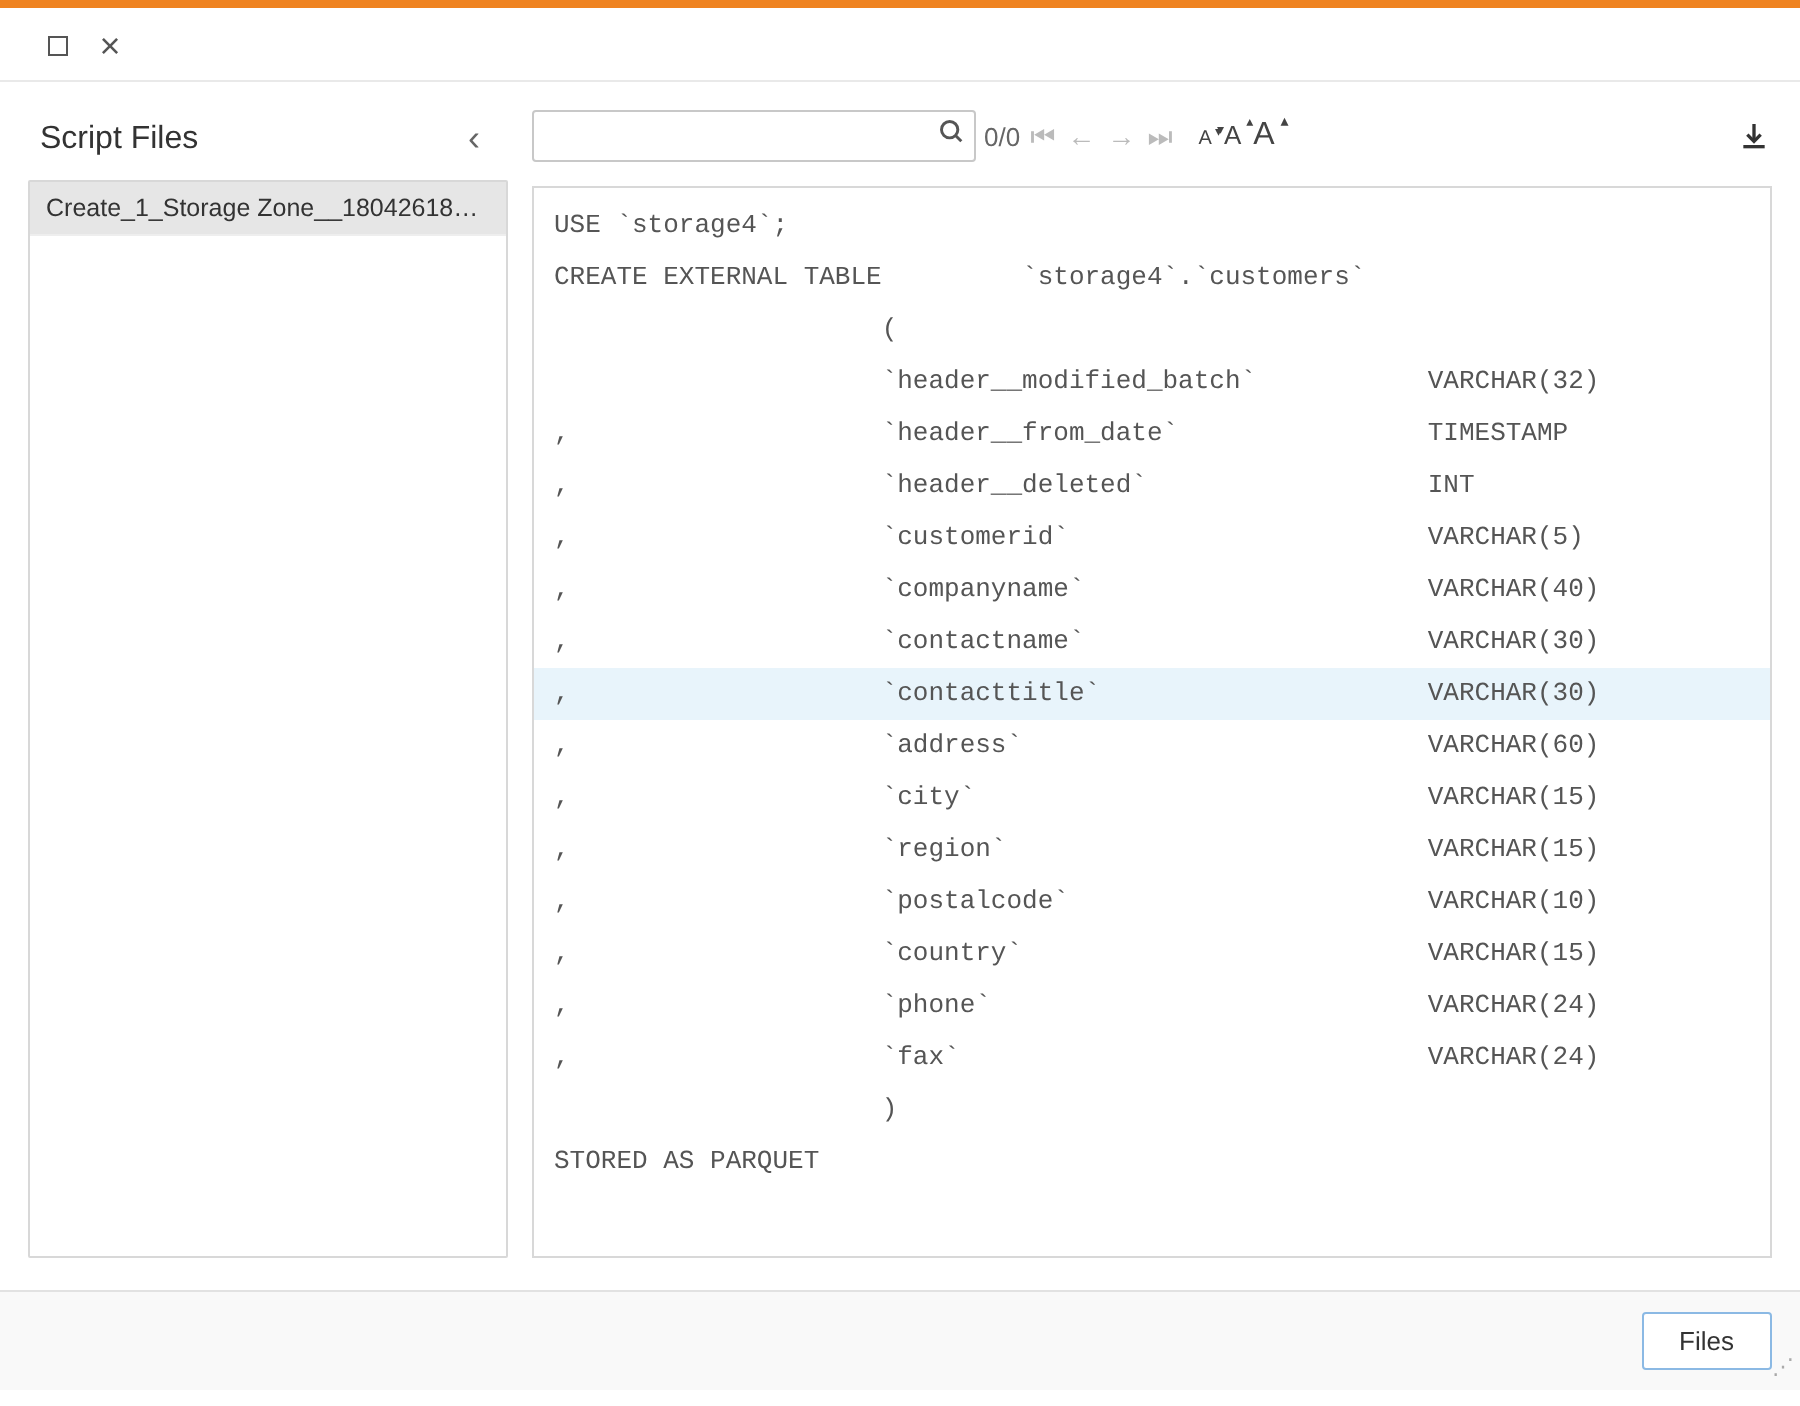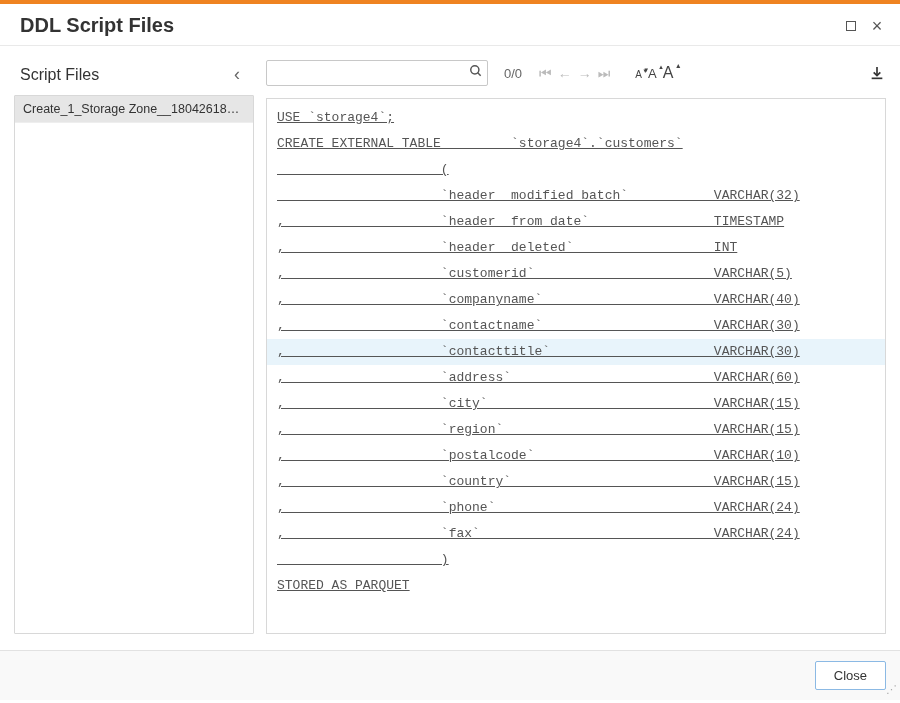--- a/index.html
+++ b/index.html
@@ -61,21 +61,21 @@
     background: #e6e6e6;
   }
 
   
   .right {
     flex: 1; padding: 12px 14px 16px 12px;
     display: flex; flex-direction: column;
     min-width: 0;
   }
   .toolbar {
-    display: flex; align-items: center; gap: 16px; height: 30px; justify-content: center;
+    display: flex; align-items: center; gap: 4px; height: 30px; justify-content: center;
   }
   .search-wrap {
     position: relative; width: 222px;
   }
   .search-input {
     width: 100%; height: 26px; border: 1px solid #c8c8c8; border-radius: 2px;
     padding: 2px 26px 2px 6px; font-size: 13px; outline: none;
   }
   .search-icon {
     position: absolute; right: 5px; top: 4px; font-size: 14px; color: #555;
@@ -100,21 +100,20 @@
     display: flex; align-items: center; justify-content: center;
   }
 
   .code-box {
     margin-top: 10px; border: 1px solid #d8d8d8; flex: 1;
     overflow: scroll;
     font-family: Consolas, "Courier New", monospace;
     font-size: 13px; line-height: 26px; color: #555;
     position: relative;
     scrollbar-width: thin;
-    text-decoration: underline;
   }
   .code-inner {
     width: 940px;
     padding: 6px 0;
   }
   .code-line {
     white-space: pre; padding: 0 10px;
   }
   .code-line.hl { background: #e8f4fb; }
 
@@ -138,21 +137,20 @@
   .code-box::-webkit-scrollbar-track { background: #f2f2f2; }
   .code-box::-webkit-scrollbar-thumb { background: #c6c6c6; }
   .code-box::-webkit-scrollbar-button { background: #f2f2f2; height: 14px; width: 14px; }
 </style>
 </head>
 <body>
 
 <div class="orange-bar"></div>
 
 <div class="titlebar">
-  <div class="title">DDL Script Files</div>
   <div class="win-icons">
     <div class="win-icon">
         <div class="sq"></div>
       </div>
     <div class="win-icon">
         <span class="x">×</span>
       </div>
   </div>
 </div>
 
@@ -225,15 +223,15 @@
           <div class="code-line">                     )</div>
           <div class="code-line"></div>
           <div class="code-line">STORED AS PARQUET</div>
         </div>
     </div>
   </div>
 
 </div>
 
 <div class="footer">
-  <button class="close-btn">Close</button>
+  <button class="close-btn">Files</button>
   <div class="resize-grip">⋰</div>
 </div>
 
 </body></html>

